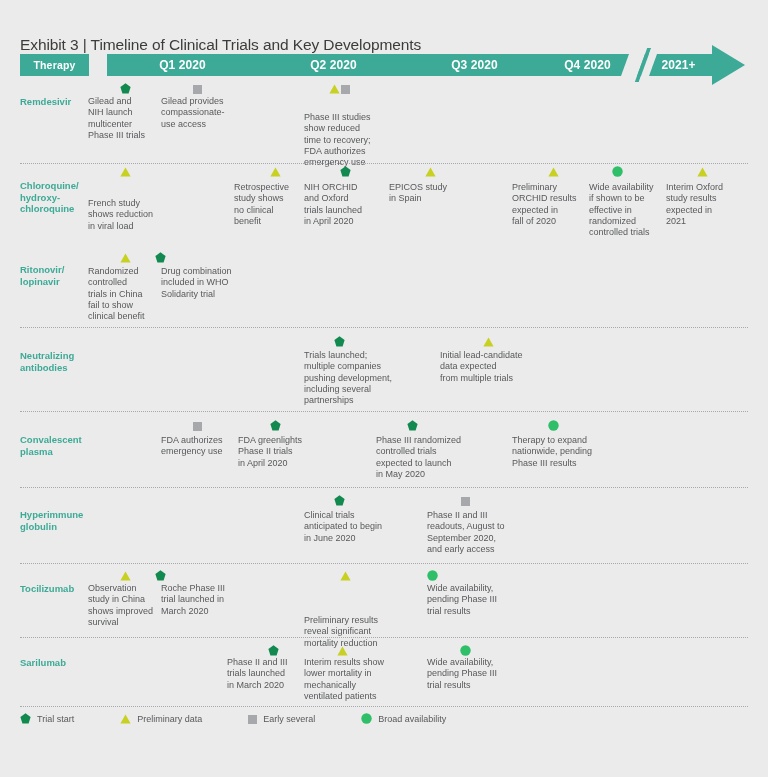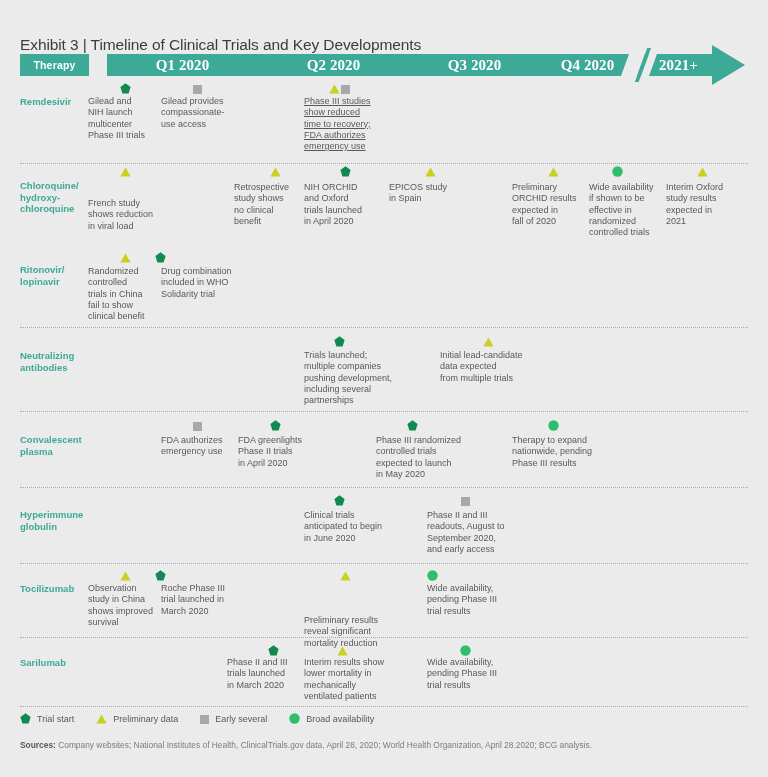--- a/index.html
+++ b/index.html
@@ -76,25 +76,24 @@
   .bar-break.b2 { left: 641px; background: #3caa96; width: 4px; }
   .bar-break.b3 { left: 645px; background: #ebebeb; width: 8px; }
   .quarter-label {
     position: absolute;
     top: 54px;
     height: 22px;
     display: flex;
     align-items: center;
     justify-content: center;
     color: #ffffff;
-    font-size: 15px;
+    font-size: 12px;
     font-weight: bold;
     letter-spacing: 0.1px;
     white-space: nowrap;
-    font-family: Liberation Serif, serif;
   }
   
   .row {
     position: absolute;
     left: 0;
     width: 768px;
   }
   .row-rule {
     position: absolute;
     left: 20px;
@@ -125,20 +124,21 @@
     position: absolute;
   }
   
   .legend {
     position: absolute;
     left: 20px;
     top: 710px;
     height: 18px;
     display: flex;
     align-items: center;
+    gap: 24px;
   }
   .legend-item {
     display: flex;
     align-items: center;
     margin-right: 22px;
   }
   .legend-item .lbl {
     font-size: 9px;
     color: #58595b;
     margin-left: 6px;
@@ -194,21 +194,21 @@
         <div class="marker" style="left: 341px; top: 80px;"><svg width="9" height="9" viewBox="0 0 9 9">
             <rect x="0" y="0" width="9" height="9" fill="#a6a8ab"></rect>
           </svg></div>
         <div class="event event-text" style="left: 88px; top: 96px; width: 70px;">Gilead and
 NIH launch
 multicenter
 Phase III trials</div>
         <div class="event event-text" style="left: 161px; top: 96px; width: 72px;">Gilead provides
 compassionate-
 use access</div>
-        <div class="event event-text" style="left: 304px; top: 96px; width: 78px; text-decoration: underline;">Phase III studies
+        <div class="event event-text" style="left: 304px; top: 112px; width: 78px;">Phase III studies
 show reduced
 time to recovery;
 FDA authorizes
 emergency use</div>
         <div class="row-rule" style="top: 163px;"></div>
       </div>
       <div class="row" style="top: 0px;">
         <div class="therapy-name" style="top: 180px; white-space: pre-line;">Chloroquine/
 hydroxy-
 chloroquine</div>
@@ -420,17 +420,14 @@
         <span class="lbl">Early several</span>
       </div>
       <div class="legend-item">
         <span><svg width="11" height="11" viewBox="0 0 11 11">
             <circle cx="5.5" cy="5.5" r="5.2" fill="#2ebf68"></circle>
           </svg></span>
         <span class="lbl">Broad availability</span>
       </div>
     </div>
 
-  <div class="sources">
-    <b>Sources:</b><span> Company websites; National Institutes of Health, ClinicalTrials.gov data, April 28, 2020; World Health Organization, April 28.2020; BCG analysis.</span>
-  </div>
 
 </div>
 
 </body></html>

